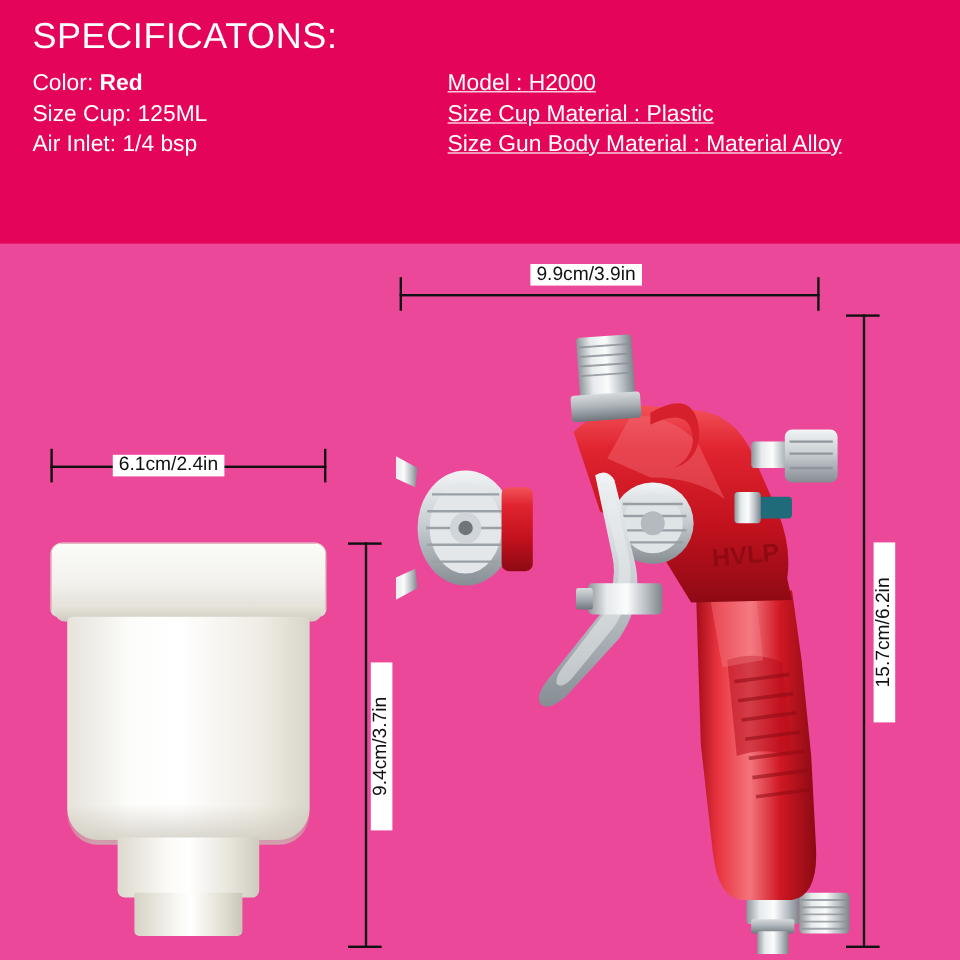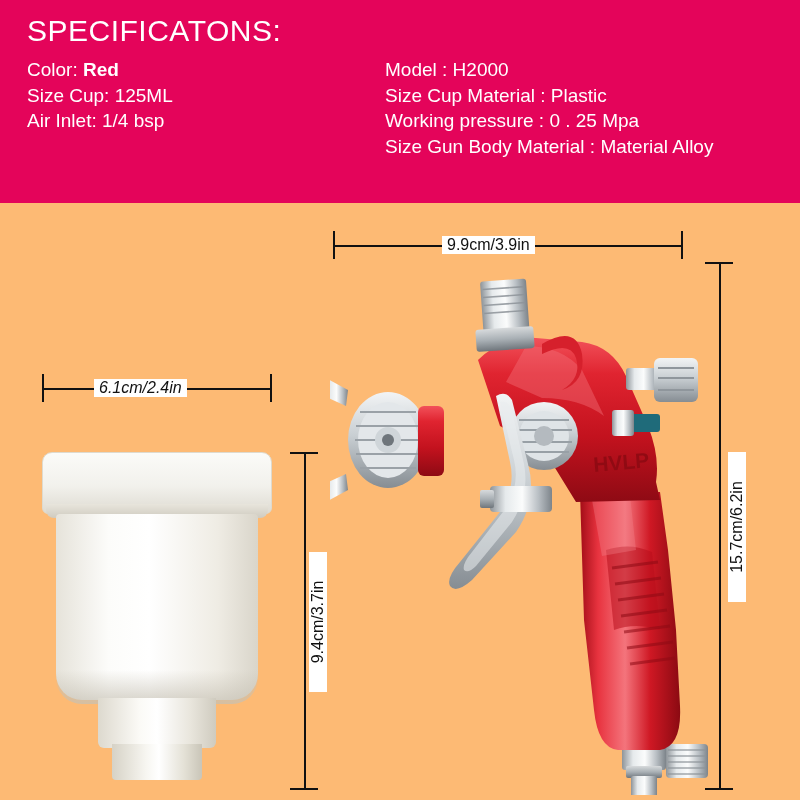--- a/index.html
+++ b/index.html
@@ -6,21 +6,21 @@
   html, body {
     margin: 0; padding: 0;
     width: 800px; height: 800px;
     background: #ffffff;
     font-family: "Liberation Sans", sans-serif;
     overflow: hidden;
   }
   #page {
     position: relative;
     width: 800px; height: 800px;
-    background: #fdba74;
+    background: #ec4899;
   }
 
   
   .spec-banner {
     position: absolute;
     left: 0; top: 0;
     width: 800px; height: 203px;
     background: #e4045a;
     color: #ffffff;
   }
@@ -32,21 +32,21 @@
     color: #ffffff;
     white-space: nowrap;
   }
   .spec-col {
     position: absolute;
     font-size: 19px;
     line-height: 25.5px;
     color: #ffffff;
   }
   .spec-col.left  { left: 27px;  top: 57px; }
-  .spec-col.right { left: 385px; top: 57px; }
+  .spec-col.right { left: 373px; top: 57px; text-decoration: underline; }
   .spec-row { white-space: nowrap; }
   .spec-row .val-bold { font-weight: bold; }
 
   
   .dim-line-h {
     position: absolute;
     height: 2px;
     background: #111111;
   }
   .dim-line-v {
@@ -156,44 +156,40 @@
     <div class="spec-col right">
       <div class="spec-row">
         <span>Model :</span>
         <span>H2000</span>
       </div>
       <div class="spec-row">
         <span>Size Cup Material :</span>
         <span>Plastic</span>
       </div>
       <div class="spec-row">
-        <span>Working pressure :</span>
-        <span>0 . 25 Mpa</span>
-      </div>
-      <div class="spec-row">
         <span>Size Gun Body Material :</span>
         <span>Material Alloy</span>
       </div>
     </div>
   </div>
 
   <div class="dim-line-h" style="left:333px; top:245px; width:350px;"></div>
   <div class="tick-v" style="left:333px; top:231px; height:28px;"></div>
   <div class="tick-v" style="left:681px; top:231px; height:28px;"></div>
-  <div class="dim-label" style="left:442px; top:236px;">9.9cm/3.9in</div>
+  <div class="dim-label" style="left:442px; top:220px;">9.9cm/3.9in</div>
 
   <div class="dim-line-v" style="left:719px; top:262px; height:528px;"></div>
   <div class="tick-h" style="left:705px; top:262px; width:28px;"></div>
   <div class="tick-h" style="left:705px; top:788px; width:28px;"></div>
   <div class="dim-label vert" style="left:662px; top:518px; width:150px; text-align:center;">15.7cm/6.2in</div>
 
   <div class="dim-line-h" style="left:42px; top:388px; width:230px;"></div>
   <div class="tick-v" style="left:42px; top:374px; height:28px;"></div>
   <div class="tick-v" style="left:270px; top:374px; height:28px;"></div>
-  <div class="dim-label" style="left:94px; top:379px;font-style:italic;">6.1cm/2.4in</div>
+  <div class="dim-label" style="left:94px; top:379px;">6.1cm/2.4in</div>
 
   <div class="dim-line-v" style="left:304px; top:452px; height:338px;"></div>
   <div class="tick-h" style="left:290px; top:452px; width:28px;"></div>
   <div class="tick-h" style="left:290px; top:788px; width:28px;"></div>
   <div class="dim-label vert" style="left:248px; top:613px; width:140px; text-align:center;">9.4cm/3.7in</div>
 
   <div class="cup">
     <div class="cup-lid"></div>
     <div class="cup-lid-rim"></div>
     <div class="cup-body"></div>

